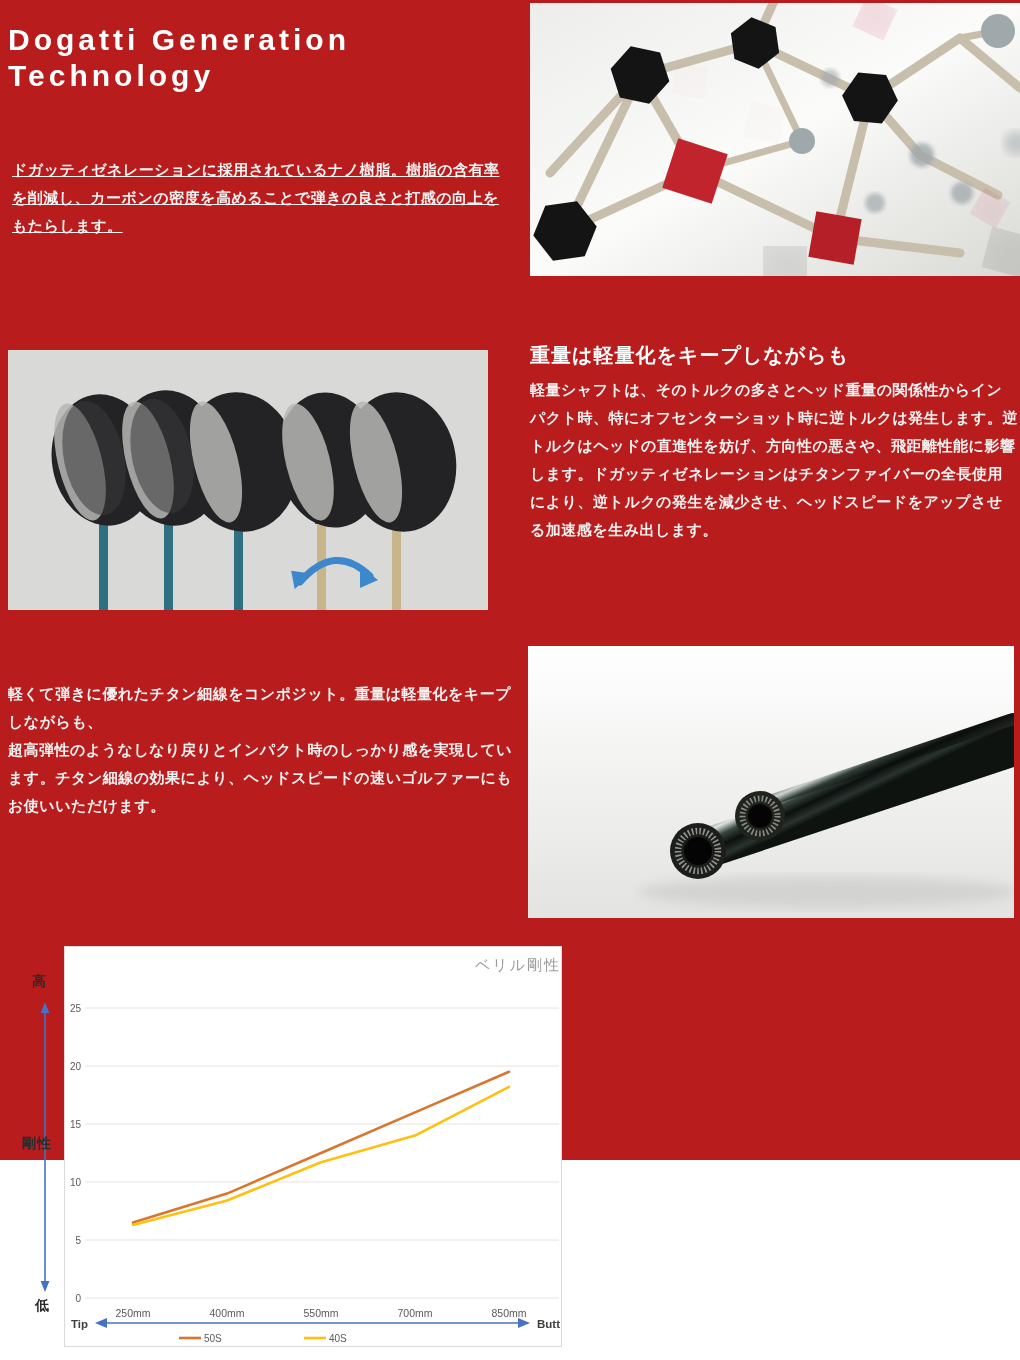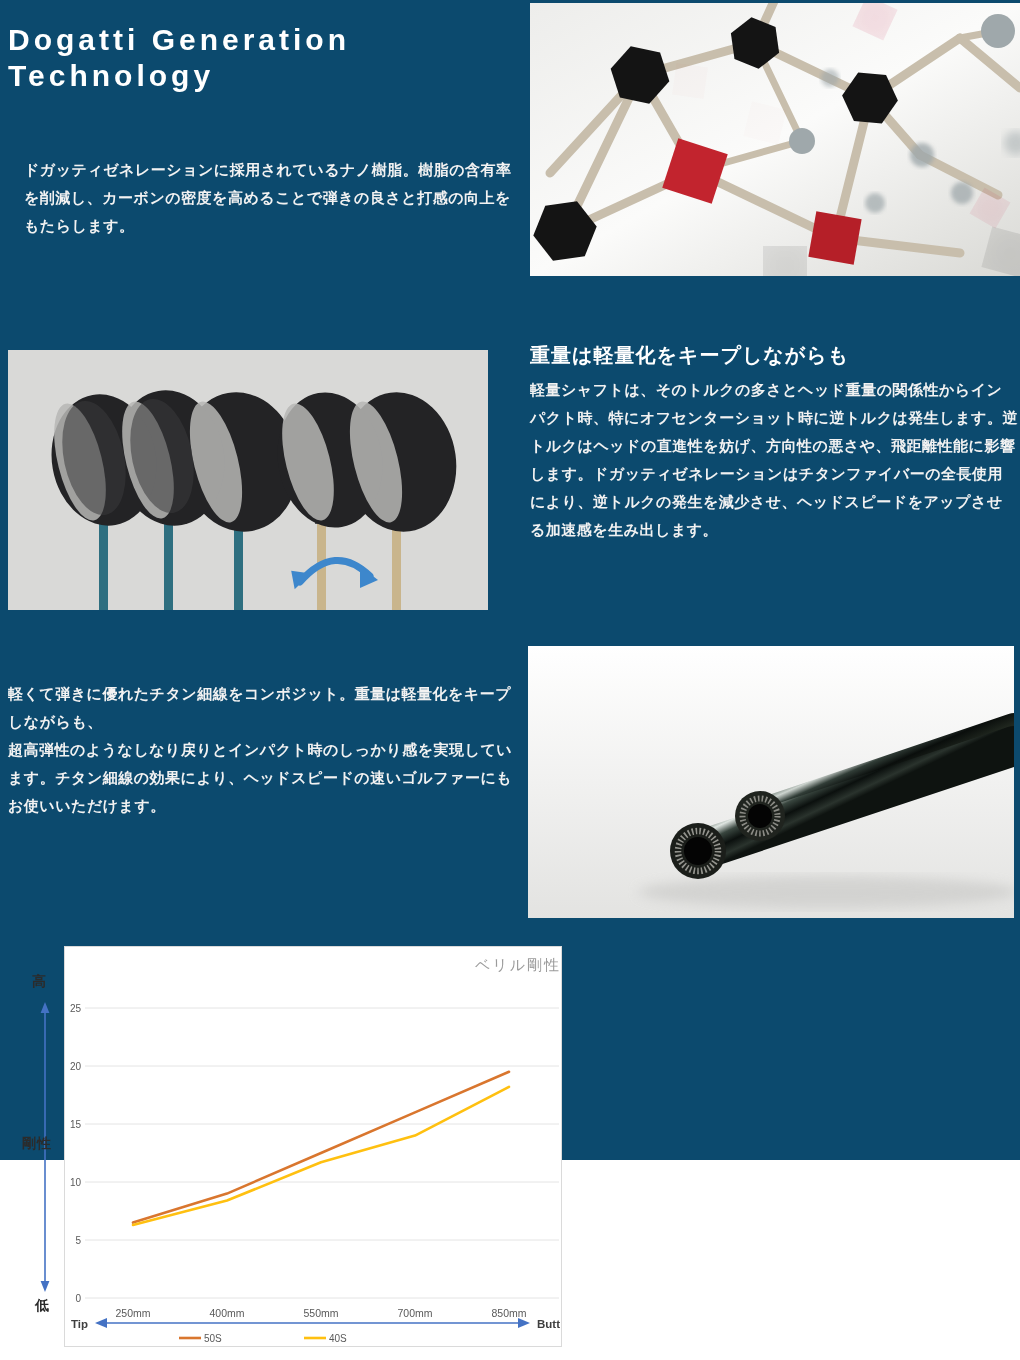--- a/index.html
+++ b/index.html
@@ -1,29 +1,29 @@
 <!DOCTYPE html>
 <html><head>
 <meta charset="utf-8">
 <style>
   html,body{margin:0;padding:0;}
   body{
     width:1020px;height:1360px;position:relative;background:#ffffff;
     font-family:"Liberation Sans","DejaVu Sans",sans-serif;
     -webkit-font-smoothing:antialiased;overflow:hidden;
   }
-  .dark-section{position:absolute;left:0;top:0;width:1020px;height:1160px;background:#0c4a6e;}
+  .dark-section{position:absolute;left:0;top:0;width:1020px;height:1160px;background:#b91c1c;}
   .page-title{
     position:absolute;left:8px;top:22px;color:#ffffff;font-size:30px;font-weight:800;
     letter-spacing:4px;line-height:36px;white-space:pre-line;
   }
   .sec-heading{position:absolute;color:#ffffff;font-size:20px;font-weight:800;letter-spacing:1px;}
   .sec-body{position:absolute;color:#f2f2f2;font-size:15px;font-weight:600;line-height:28px;
     white-space:pre-line;letter-spacing:.5px;}
-  #h1{left:8px;top:122px;}   #p1{left:24px;top:156px;width:492px;}
+  #h1{left:8px;top:122px;}   #p1{left:12px;top:156px;width:492px;text-decoration:underline;}
   #h2{left:530px;top:342px;} #p2{left:530px;top:376px;width:488px;}
   #h3{left:8px;top:646px;}   #p3{left:8px;top:680px;width:506px;}
   .img-frame{position:absolute;overflow:hidden;}
   #img-molecule{left:530px;top:3px;width:490px;height:273px;}
   #img-golf{left:8px;top:350px;width:480px;height:260px;}
   #img-shaft{left:528px;top:646px;width:486px;height:272px;}
   
   .chart-wrap{position:absolute;left:20px;top:943px;width:560px;height:412px;}
   .chart-box{position:absolute;left:44px;top:3px;width:498px;height:401px;background:#fff;
     border:1px solid #dadada;box-sizing:border-box;}

